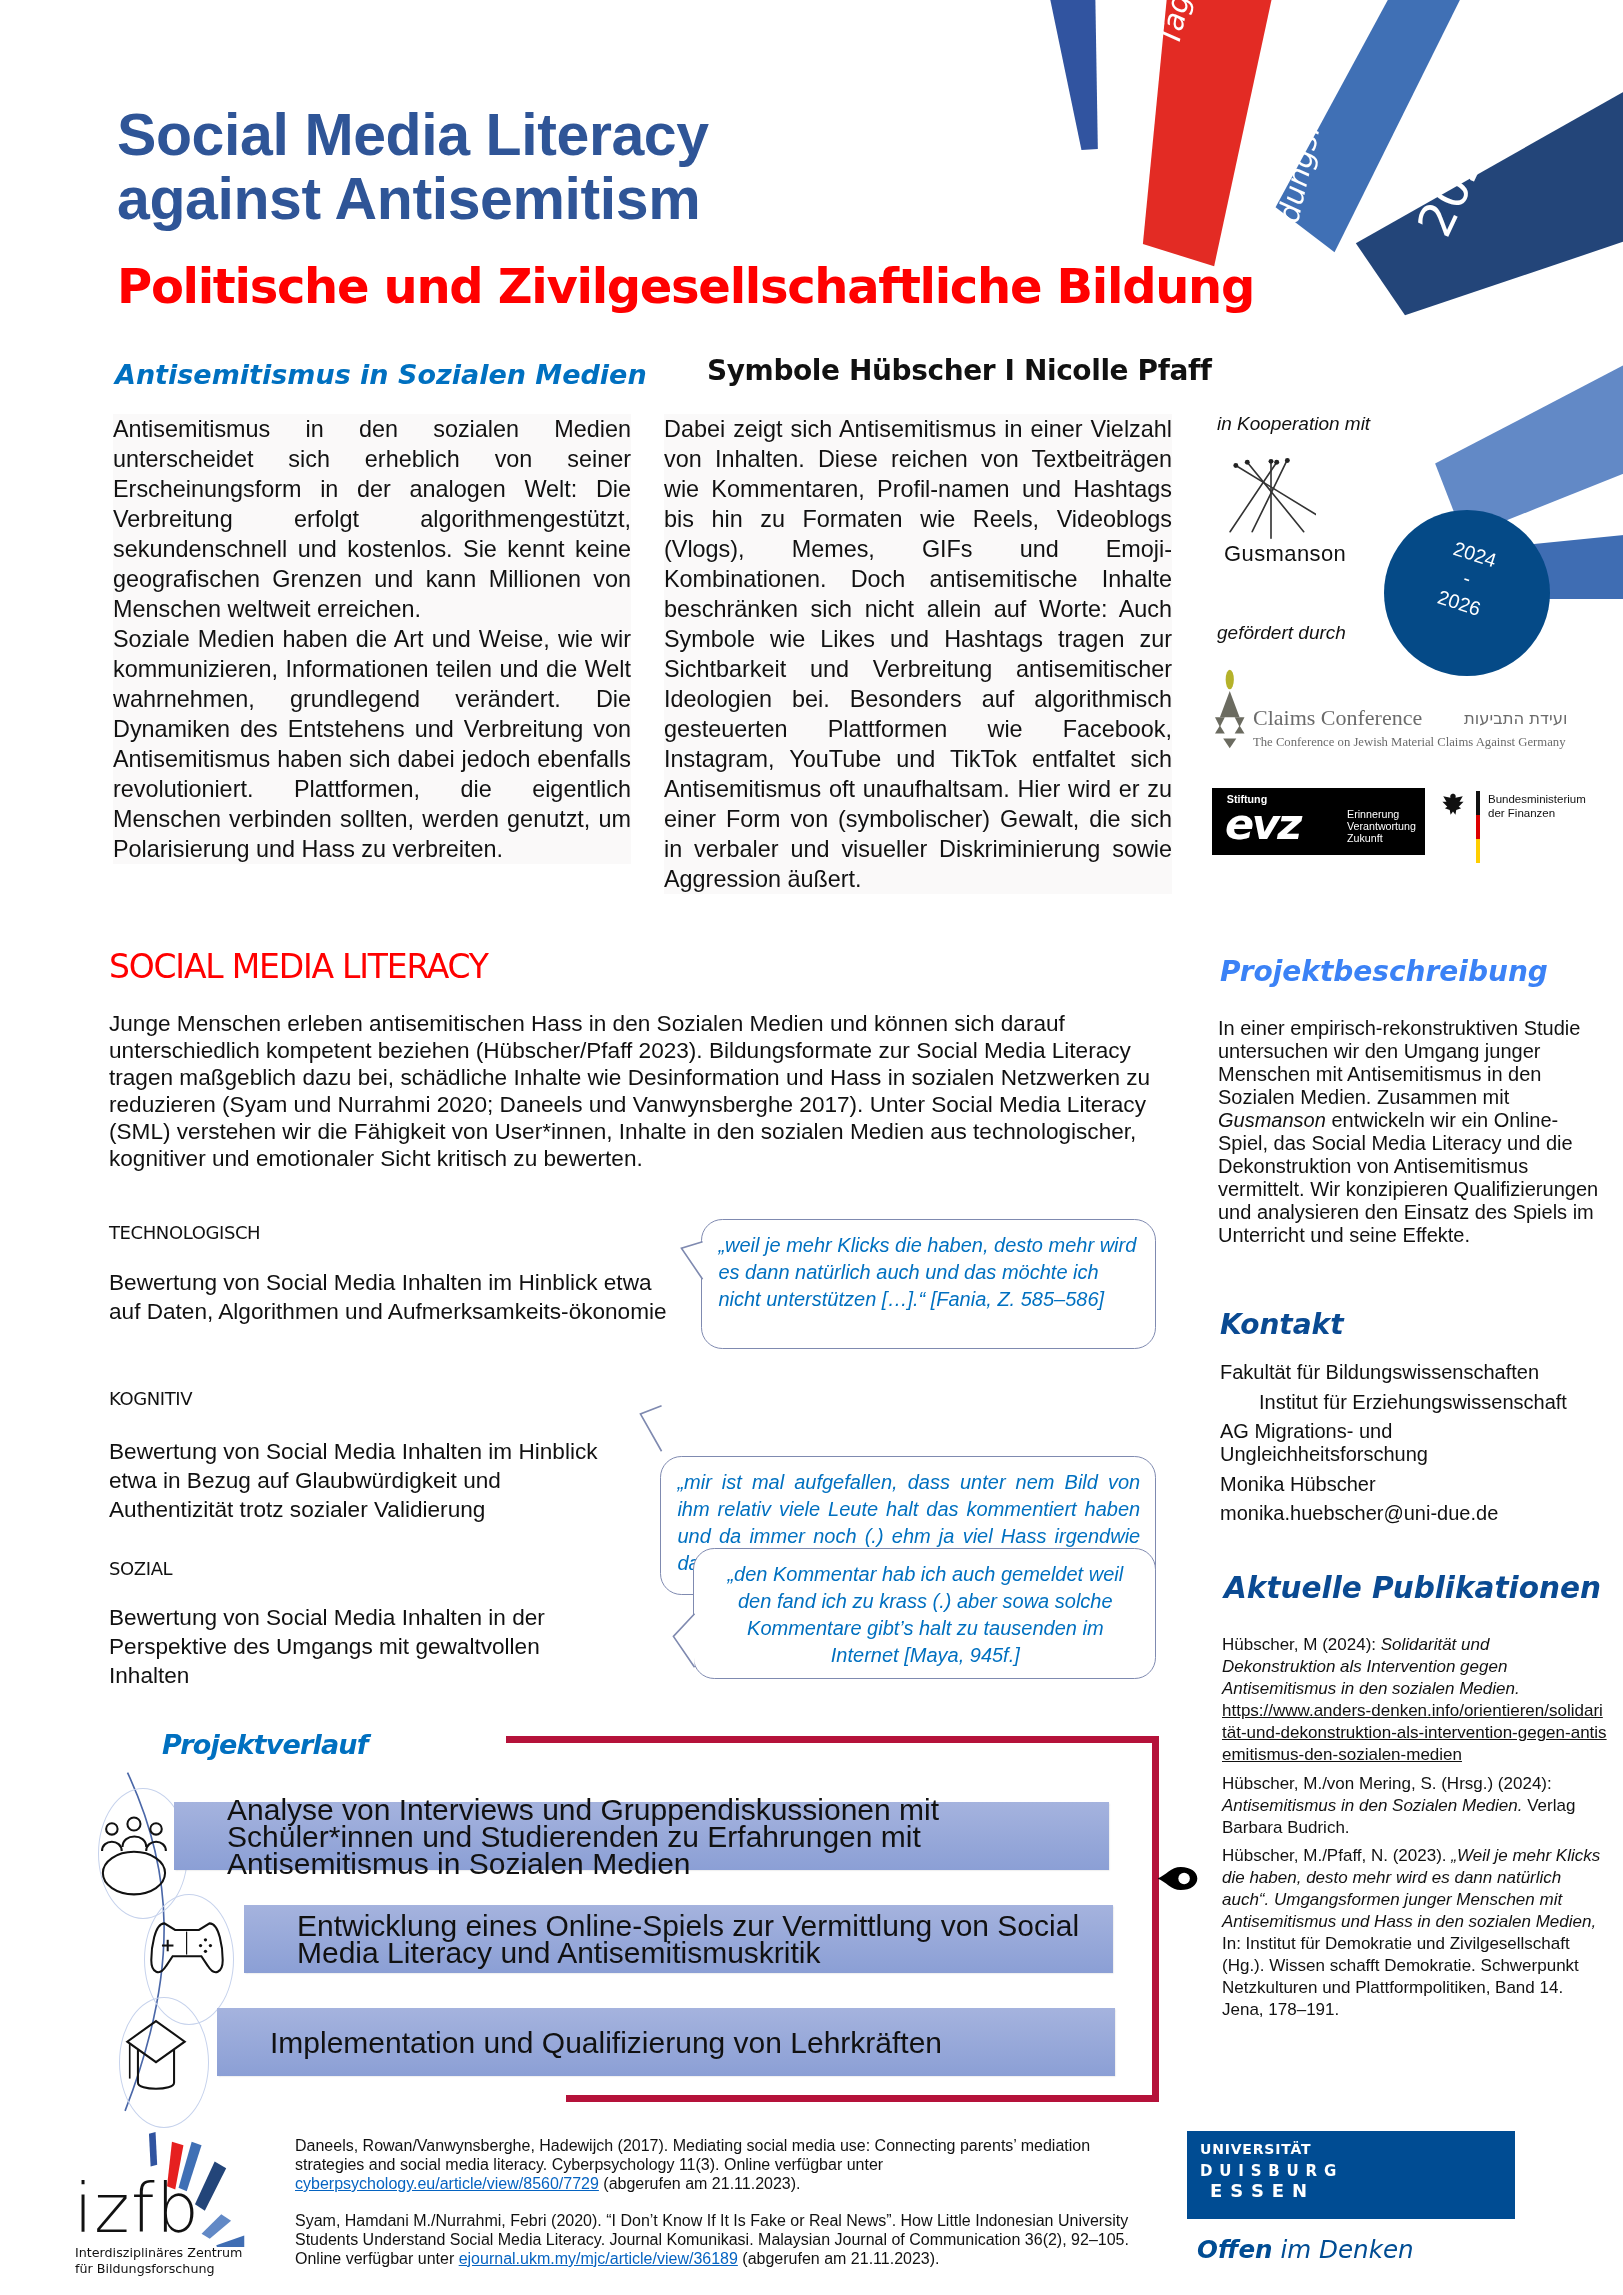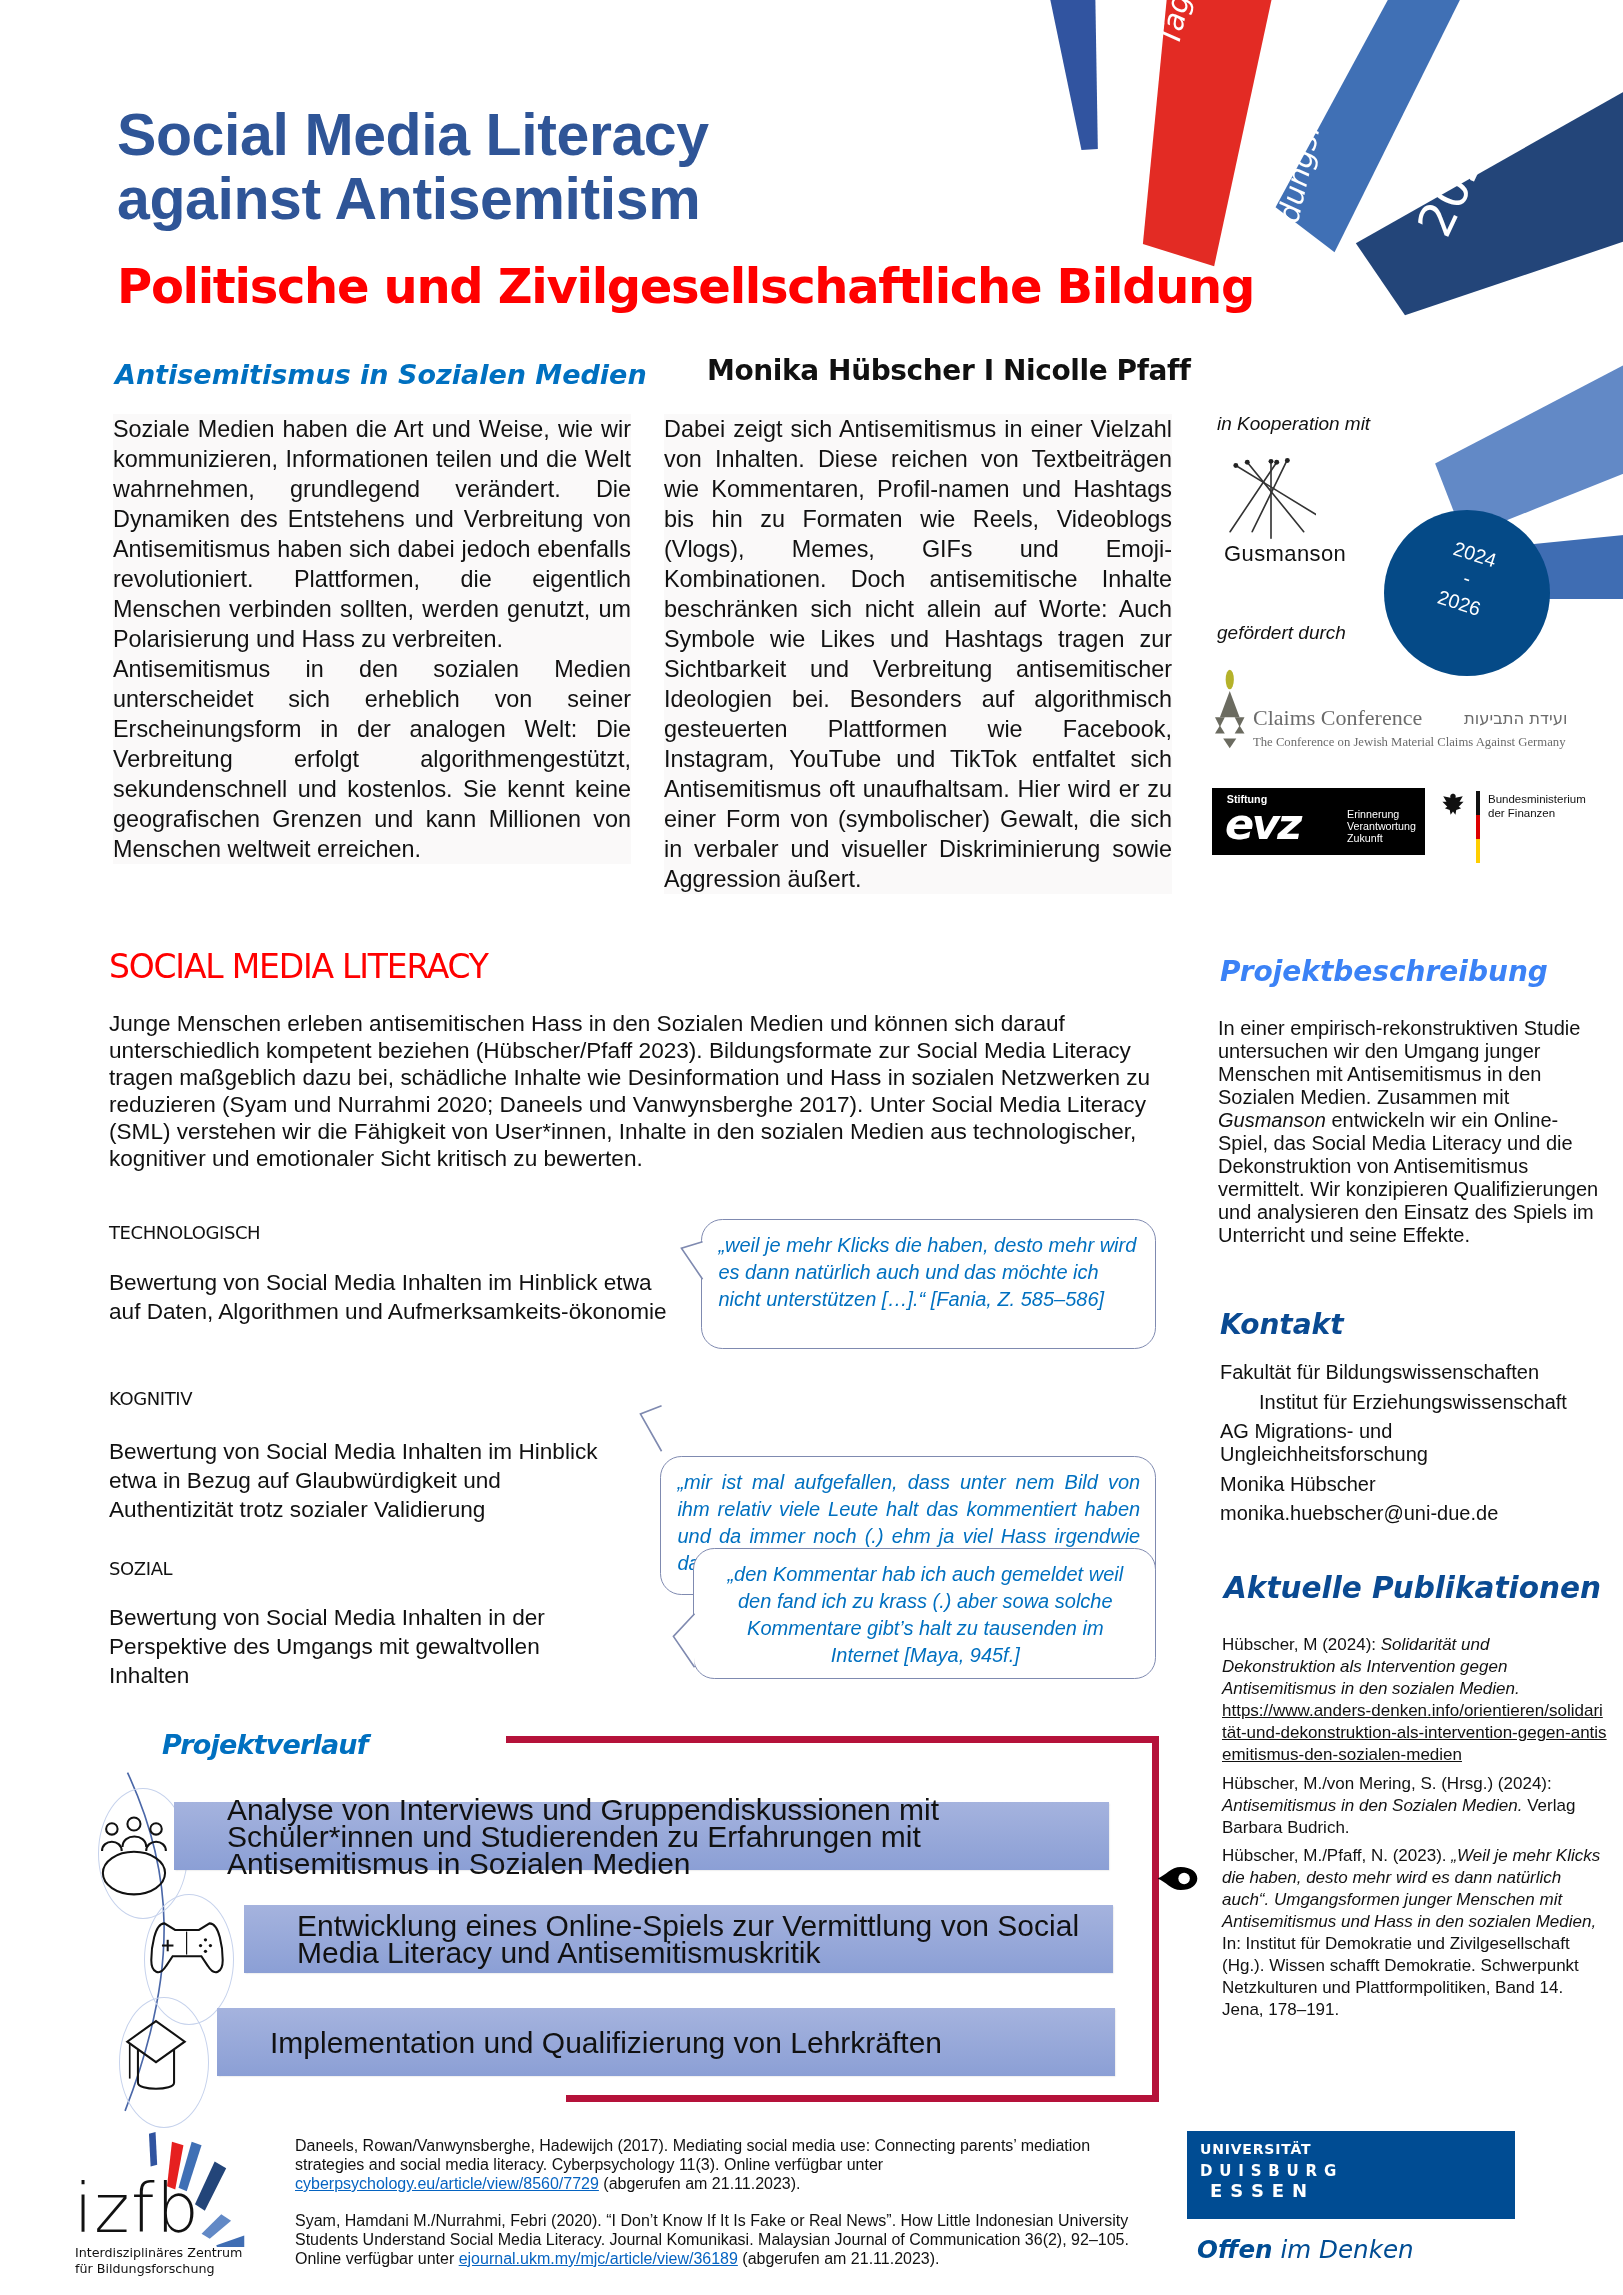--- a/index.html
+++ b/index.html
@@ -66,25 +66,25 @@
 </div>
 
 <div class="abs title">
   <div>Social Media Literacy</div>
   <div>against Antisemitism</div>
 </div>
 <div class="abs subtitle">Politische und Zivilgesellschaftliche Bildung</div>
 
 <div class="abs sec-head-blue" style="left:115px;top:359px;font-size:27px;">Antisemitismus in Sozialen Medien</div>
 <div class="abs body-text intro-box" style="left:113px;top:414px;width:518px;">
+  <p style="hyphens:auto;">Antisemitismus in den sozialen Medien unterscheidet sich erheblich von seiner Erscheinungsform in der analogen Welt: Die Verbreitung erfolgt algorithmengestützt, sekundenschnell und kostenlos. Sie  kennt keine geografischen Grenzen und kann Millionen von Menschen weltweit erreichen.</p>
   <p style="hyphens:auto;">Soziale Medien haben die Art und Weise, wie wir kommunizieren, Informationen teilen und die Welt wahrnehmen, grundlegend verändert. Die Dynamiken des Entstehens und Verbreitung von Antisemitismus haben sich dabei jedoch ebenfalls revolutioniert. Plattformen, die eigentlich Menschen verbinden sollten, werden genutzt, um Polarisierung und Hass zu verbreiten.</p>
-  <p style="hyphens:auto;">Antisemitismus in den sozialen Medien unterscheidet sich erheblich von seiner Erscheinungsform in der analogen Welt: Die Verbreitung erfolgt algorithmengestützt, sekundenschnell und kostenlos. Sie  kennt keine geografischen Grenzen und kann Millionen von Menschen weltweit erreichen.</p>
-</div>
-
-<div class="abs authors">Monika Hübscher I Nicolle Pfaff</div>
+</div>
+
+<div class="abs authors">Symbole Hübscher I Nicolle Pfaff</div>
 <div class="abs body-text intro-box" style="left:664px;top:414px;width:508px;">
   <p style="hyphens:auto;">Dabei zeigt sich Antisemitismus in einer Vielzahl von Inhalten. Diese reichen von Textbeiträgen wie Kommentaren, Profil-namen und Hashtags bis hin zu Formaten wie Reels, Videoblogs (Vlogs), Memes, GIFs und Emoji-Kombinationen. Doch antisemitische Inhalte beschränken sich nicht allein auf Worte: Auch Symbole wie Likes und Hashtags tragen zur Sichtbarkeit und Verbreitung antisemitischer Ideologien bei. Besonders auf algorithmisch gesteuerten Plattformen wie Facebook, Instagram, YouTube und TikTok entfaltet sich Antisemitismus oft unaufhaltsam. Hier wird er zu einer Form von (symbolischer) Gewalt, die sich in verbaler und visueller Diskriminierung sowie Aggression äußert.</p>
 </div>
 
 <div class="abs italic" style="left:1217px;top:413px;font-size:19px;">in Kooperation mit</div>
 <svg class="abs" style="left:1226px;top:458px;" width="90" height="82" viewBox="0 0 110 100">
   <g stroke="#333" stroke-width="2" fill="none" stroke-linecap="round">
     <line x1="5" y1="90" x2="62" y2="5"></line>
     <line x1="32" y1="90" x2="75" y2="2"></line>
     <line x1="55" y1="98" x2="55" y2="4"></line>

